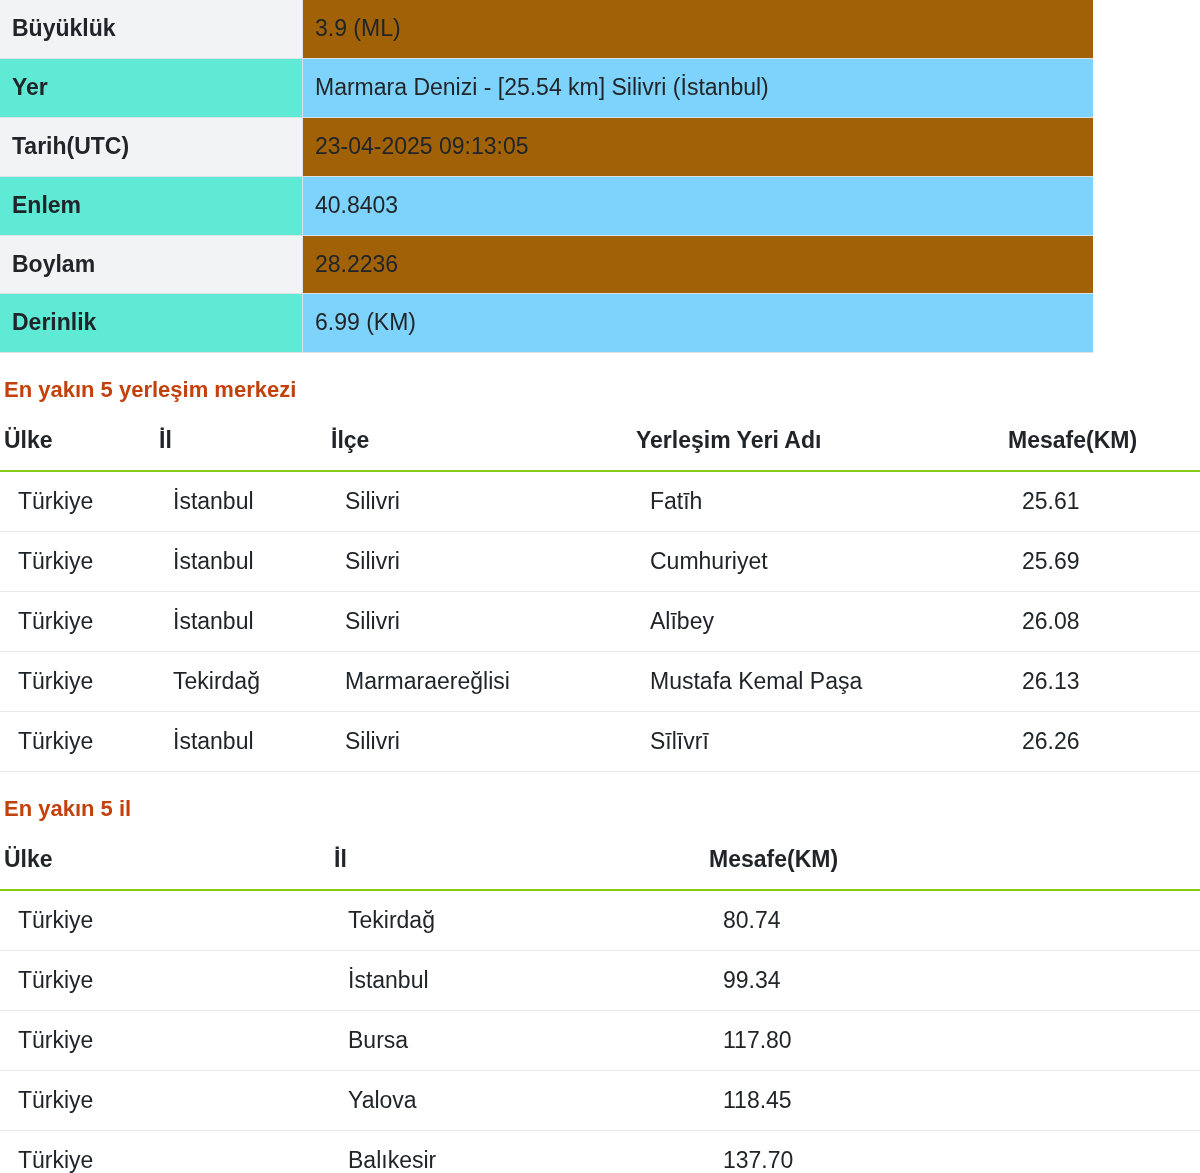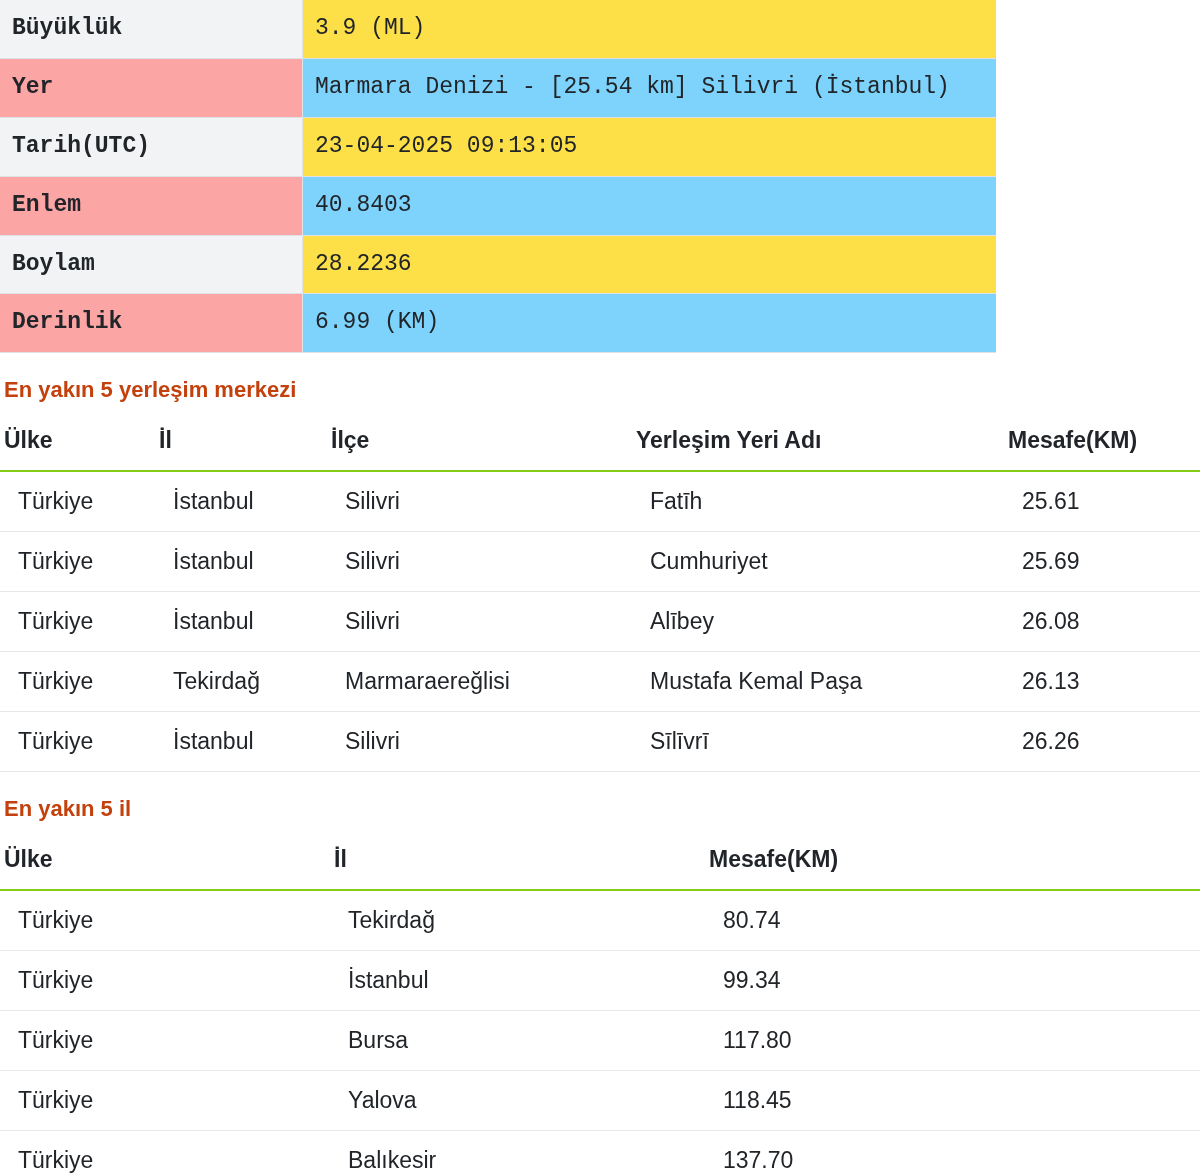--- a/index.html
+++ b/index.html
@@ -16,55 +16,54 @@
     -webkit-font-smoothing: antialiased;
   }
 
   .page {
     width: 1200px;
     box-sizing: border-box;
   }
 
   
   table.detail {
-    width: 996px;
+    width: 1093px;
     border-collapse: collapse;
     table-layout: fixed;
-    font-family: Liberation Mono, monospace;
   }
   table.detail tr {
     border-top: 1px solid #dee2e6;
     border-bottom: 1px solid #dee2e6;
   }
   table.detail tr:first-child {
     border-top: none;
   }
   table.detail th,
   table.detail td {
     padding: 14px 12px;
     text-align: left;
     vertical-align: middle;
     font-size: 23px;
     line-height: 1.3;
   }
   table.detail th {
     width: 278px;
     font-weight: bold;
-    background: #fca5a5;
+    background: #5eead4;
     border-right: 1px solid #dee2e6;
   }
   table.detail td {
     font-weight: normal;
     background: #7dd3fc;
   }
   table.detail tr.shaded th {
     background: #f2f3f5;
   }
   table.detail tr.shaded td {
-    background: #fde047;
+    background: #a16207;
   }
 
   
   .caption {
     font-size: 22px;
     font-weight: bold;
     color: #c2410c;
     padding: 24px 4px 14px 4px;
   }
 

